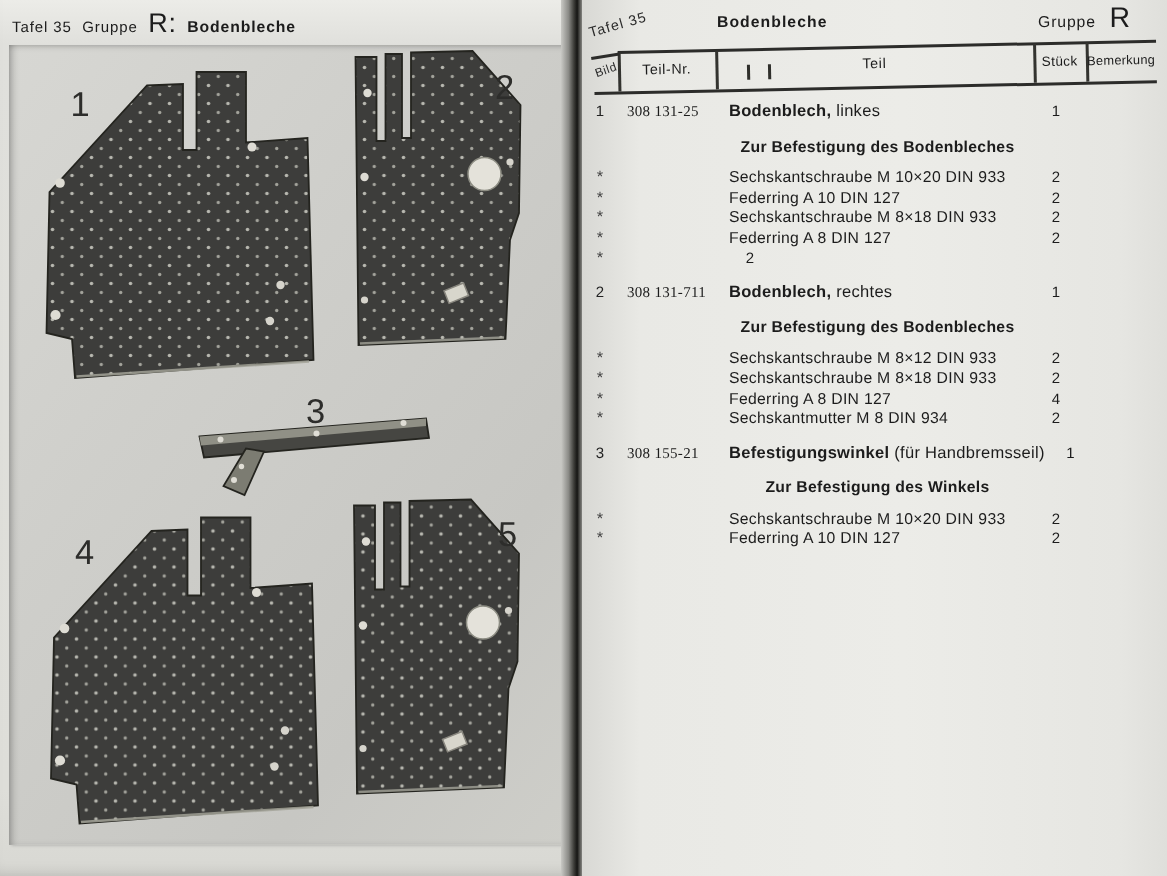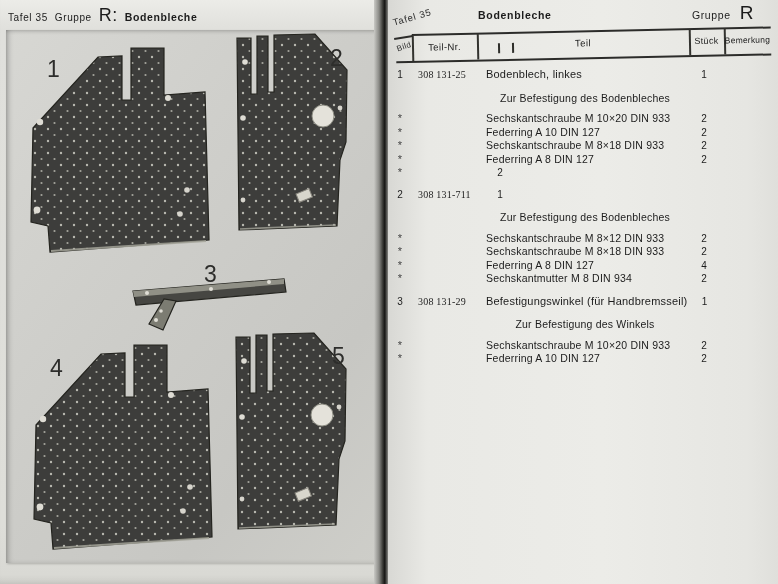--- a/index.html
+++ b/index.html
@@ -52,21 +52,21 @@
   .row{display:flex;align-items:baseline;line-height:12.5px;font-size:10.5px;}
   .r-main{margin-top:9px;font-size:11px;}
   .r-section{margin-top:10px;}
   .r-sub{margin-top:0;}
   .r-sub.first{margin-top:8px;}
   .c-bild{width:24px;text-align:center;font-size:10px;flex:0 0 auto;color:#222;}
   .r-sub .c-bild{font-size:11px;color:#444;}
   .c-no{width:65px;flex:0 0 auto;padding-left:6px;font-size:10px;letter-spacing:.2px;white-space:nowrap;font-family:Liberation Serif, serif;}
   .c-teil{flex:1 1 auto;padding-left:3px;white-space:nowrap;letter-spacing:.2px;}
   .c-teil.center{text-align:center;padding-left:0;}
-  .c-teil b{font-weight:400;}
+  .c-teil b{font-weight:700;}
   .c-qty{width:34px;flex:0 0 auto;text-align:center;font-size:10px;}
   .c-bem{width:50px;flex:0 0 auto;}
 </style>
 </head>
 <body>
 
 <div class="screen">
 
   <section class="page-left">
     <div class="lp-header">
@@ -200,20 +200,21 @@
         </div>
         <div class="row r-sub">
           <div class="c-bild">*</div>
           <div class="c-no"></div>
           <div class="c-qty">2</div>
           <div class="c-bem"></div>
         </div>
         <div class="row r-main">
           <div class="c-bild">2</div>
           <div class="c-no">308 131-711</div>
+          <div class="c-teil"><b>Bodenblech,</b><span> rechtes</span></div>
           <div class="c-qty">1</div>
           <div class="c-bem"></div>
         </div>
         <div class="row r-section">
           <div class="c-bild"></div>
           <div class="c-no"></div>
           <div class="c-teil center"><b>Zur Befestigung des Bodenbleches</b></div>
           <div class="c-qty"></div>
           <div class="c-bem"></div>
         </div>
@@ -240,21 +241,21 @@
         </div>
         <div class="row r-sub">
           <div class="c-bild">*</div>
           <div class="c-no"></div>
           <div class="c-teil">Sechskantmutter M 8 DIN 934</div>
           <div class="c-qty">2</div>
           <div class="c-bem"></div>
         </div>
         <div class="row r-main">
           <div class="c-bild">3</div>
-          <div class="c-no">308 131-29</div>
+          <div class="c-no">308 155-21</div>
           <div class="c-teil"><b>Befestigungswinkel</b><span> (für Handbremsseil)</span></div>
           <div class="c-qty">1</div>
           <div class="c-bem"></div>
         </div>
         <div class="row r-section">
           <div class="c-bild"></div>
           <div class="c-no"></div>
           <div class="c-teil center"><b>Zur Befestigung des Winkels</b></div>
           <div class="c-qty"></div>
           <div class="c-bem"></div>

